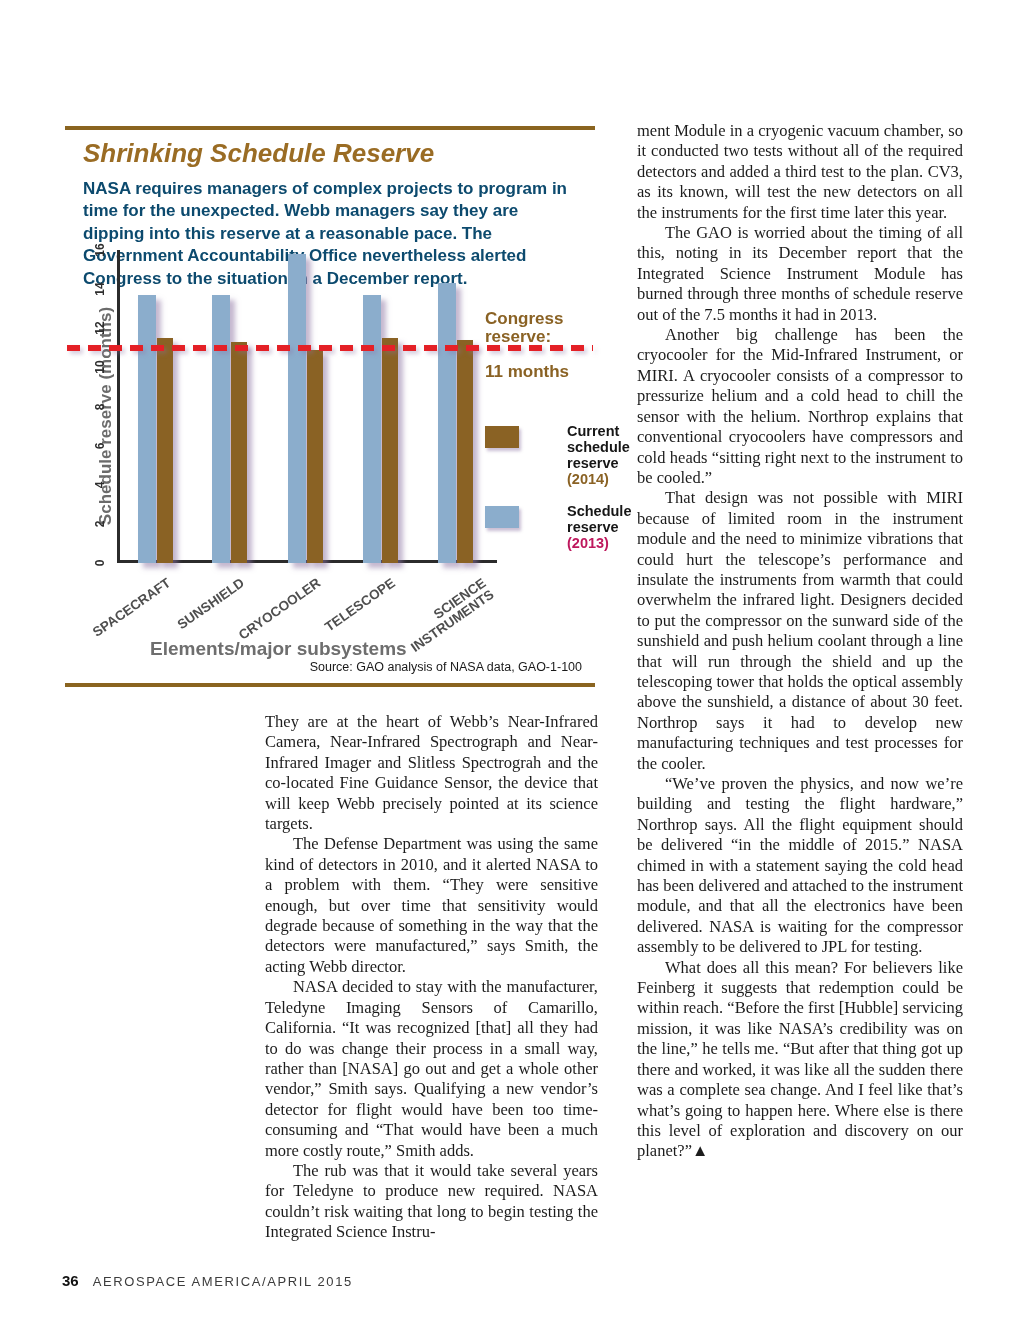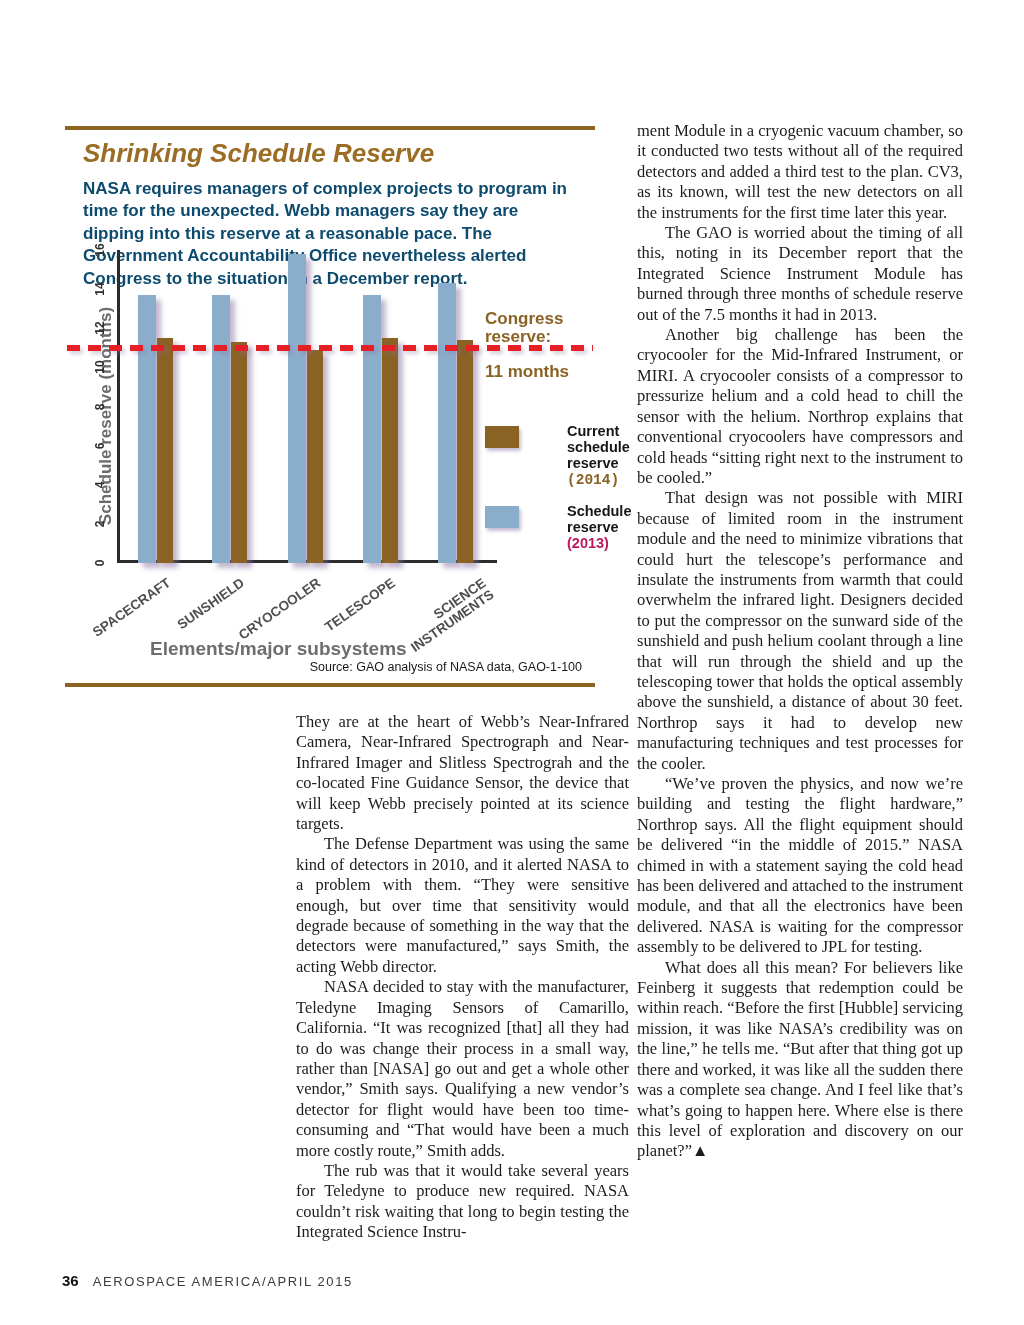--- a/index.html
+++ b/index.html
@@ -77,21 +77,21 @@
   .legend-swatch {
     position: absolute; left: 0; top: 2px; width: 34px; height: 22px;
     box-shadow: 2px 3px 3px rgba(138,112,160,0.45);
   }
   .legend-text {
     position: absolute; left: 44px; top: 0; width: 90px;
     font-family: "Liberation Sans", sans-serif; font-weight: bold;
     font-size: 14.5px; line-height: 1.1; color: #161616; white-space: pre-line; margin-left: 38px;
   }
   .legend-year { font-size: 14.5px; font-weight: bold; }
-  .legend-year.y2014 { color: #8a6224; font-family: Liberation Mono, monospace; }
+  .legend-year.y2014 { color: #8a6224; }
   .legend-year.y2013 { color: #be185d; }
   .xcat {
     position: absolute; top: 330px;
     transform: rotate(-35deg); transform-origin: 100% 0;
     font-family: "Liberation Sans", sans-serif; font-weight: bold;
     font-size: 13.5px; line-height: 14px; color: #4f4f4f;
     white-space: pre; text-align: right;
   }
   .x-axis-title {
     position: absolute; left: 85px; top: 512px;
@@ -103,21 +103,21 @@
     font-family: "Liberation Sans", sans-serif;
     font-size: 12.5px; color: #1a1a1a;
   }
 
   
   .col {
     position: absolute;
     font-size: 16.5px; line-height: 20.4px;
     color: #1c1c1c; text-align: justify;
   }
-  .col-left  { left: 265px; top: 712px; width: 333px; margin-left: 31px; }
+  .col-left  { left: 265px; top: 712px; width: 333px; }
   .col-right { left: 637px; top: 121px; width: 326px; }
   .col p { margin: 0; text-indent: 28px; font-family: Liberation Serif, serif; }
   .col p.flush { text-indent: 0; }
 
   
   .footer { position: absolute; left: 62px; top: 1272px; font-family: Liberation Sans, sans-serif; }
   .footer .pagenum { font-weight: bold; font-size: 15px; color: #111; }
   .footer .mag {
     margin-left: 14px; font-size: 13px; letter-spacing: 1.6px;
     color: #3c3c3c; text-transform: uppercase;

